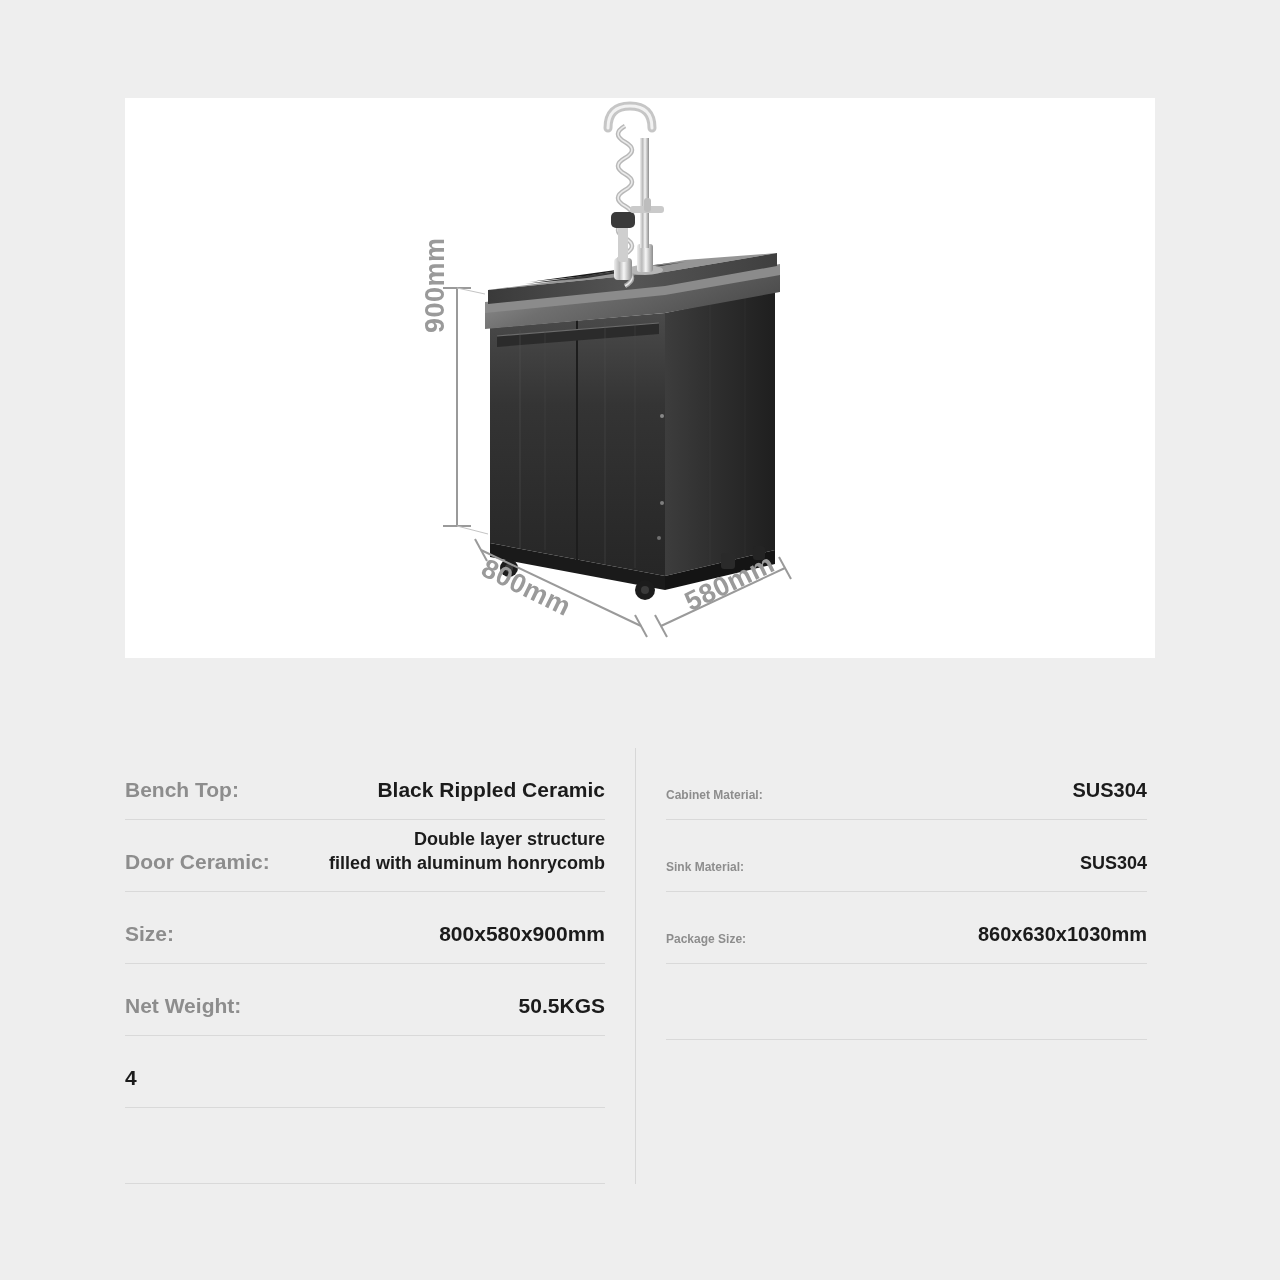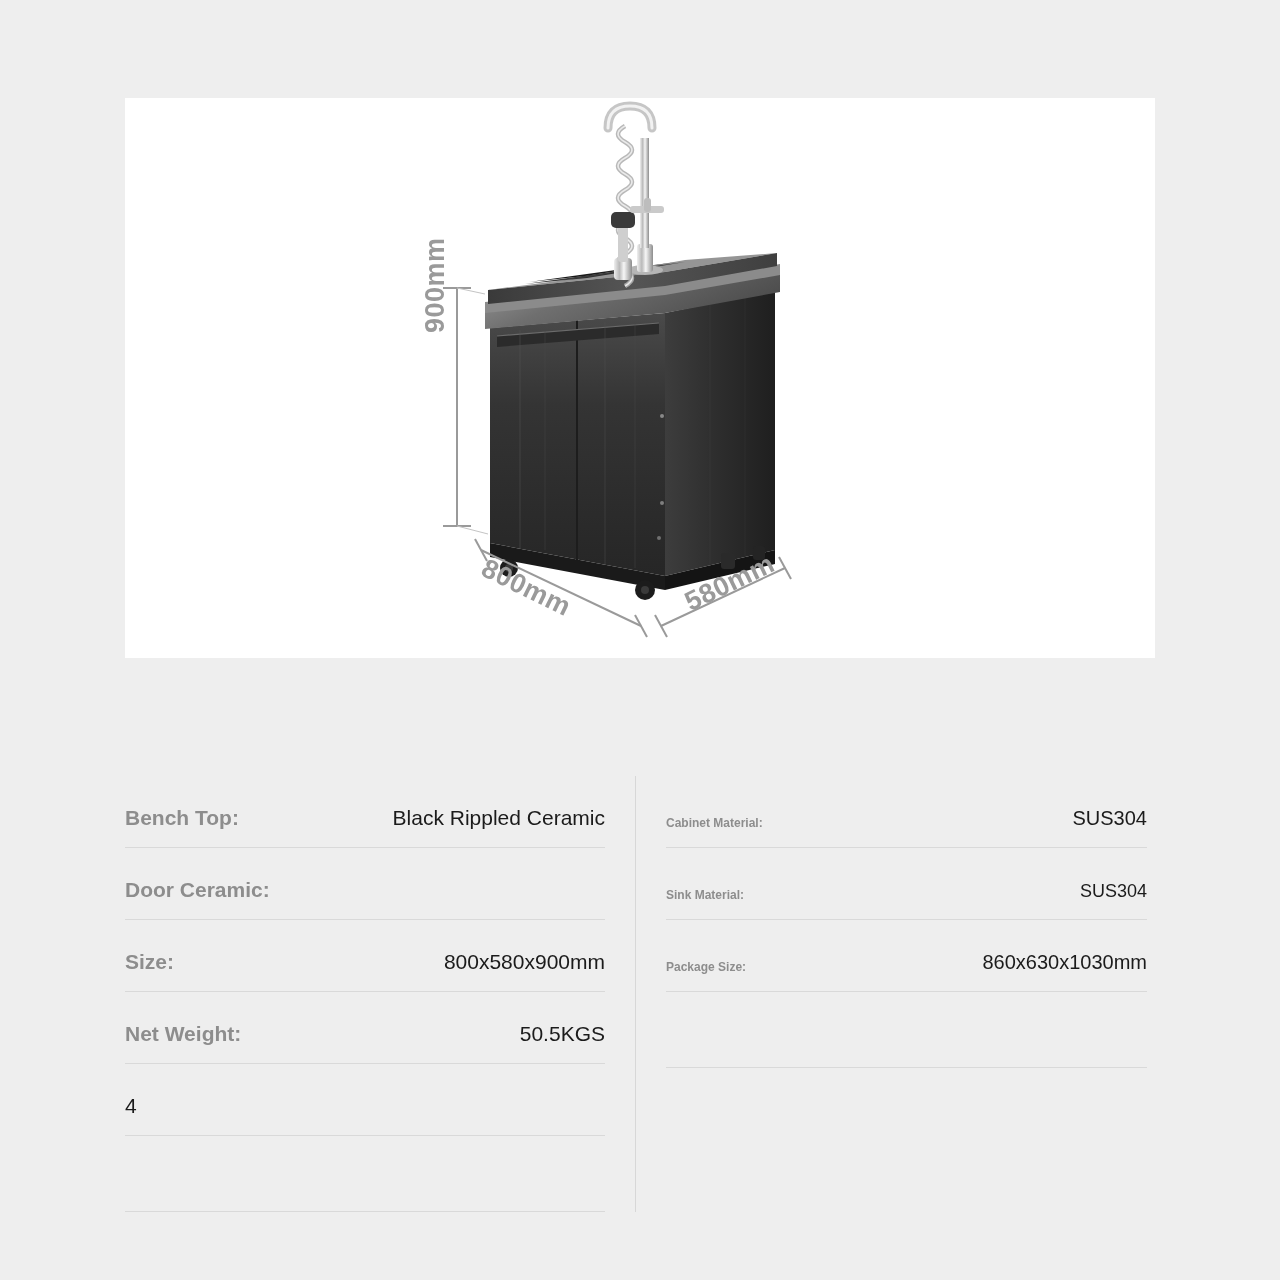--- a/index.html
+++ b/index.html
@@ -60,21 +60,21 @@
     left: 555px;
     top: 492px;
     transform: rotate(-26deg);
     transform-origin: left top;
   }
 
   
   .specs {
     position: absolute;
     left: 125px;
-    top: 776px;
+    top: 748px;
     width: 1022px;
     display: flex;
     gap: 0;
   }
   .spec-col {
     width: 511px;
     box-sizing: border-box;
   }
   .spec-col.left {
     padding-right: 30px;
@@ -101,21 +101,21 @@
     color: #8d8d8d;
     font-size: 21px;
     font-weight: bold;
     line-height: 1.25;
     white-space: nowrap;
     padding-bottom: 10px;
   }
   .spec-value {
     color: #1b1b1b;
     font-size: 21px;
-    font-weight: normal;
+    font-weight: bold;
     text-align: right;
     line-height: 1.3;
     padding-bottom: 10px;
     white-space: pre-line;
   }
   .spec-col.right .spec-label { font-size: 12px; }
   .spec-col.right .spec-value { font-size: 20px; }
 
   .spec-row.tall .spec-value {
     font-size: 18px;
@@ -246,20 +246,22 @@
 
   <div class="specs">
 
     <div class="spec-col left">
       <div class="spec-row">
         <div class="spec-label">Bench Top:</div>
         <div class="spec-value">Black Rippled Ceramic</div>
       </div>
       <div class="spec-row tall">
         <div class="spec-label">Door Ceramic:</div>
+        <div class="spec-value">Double layer structure
+filled with aluminum honrycomb</div>
       </div>
       <div class="spec-row">
         <div class="spec-label">Size:</div>
         <div class="spec-value">800x580x900mm</div>
       </div>
       <div class="spec-row">
         <div class="spec-label">Net Weight:</div>
         <div class="spec-value">50.5KGS</div>
       </div>
       <div class="spec-row">

